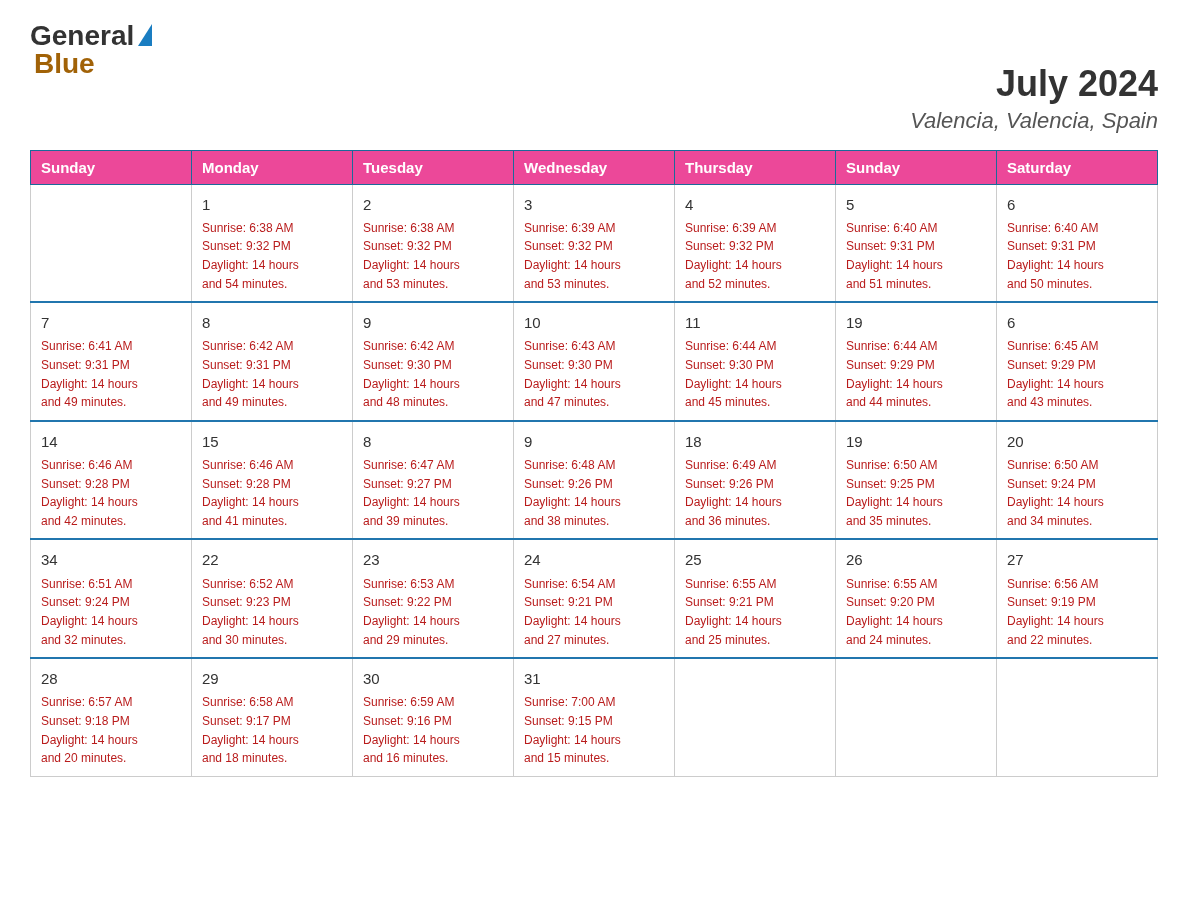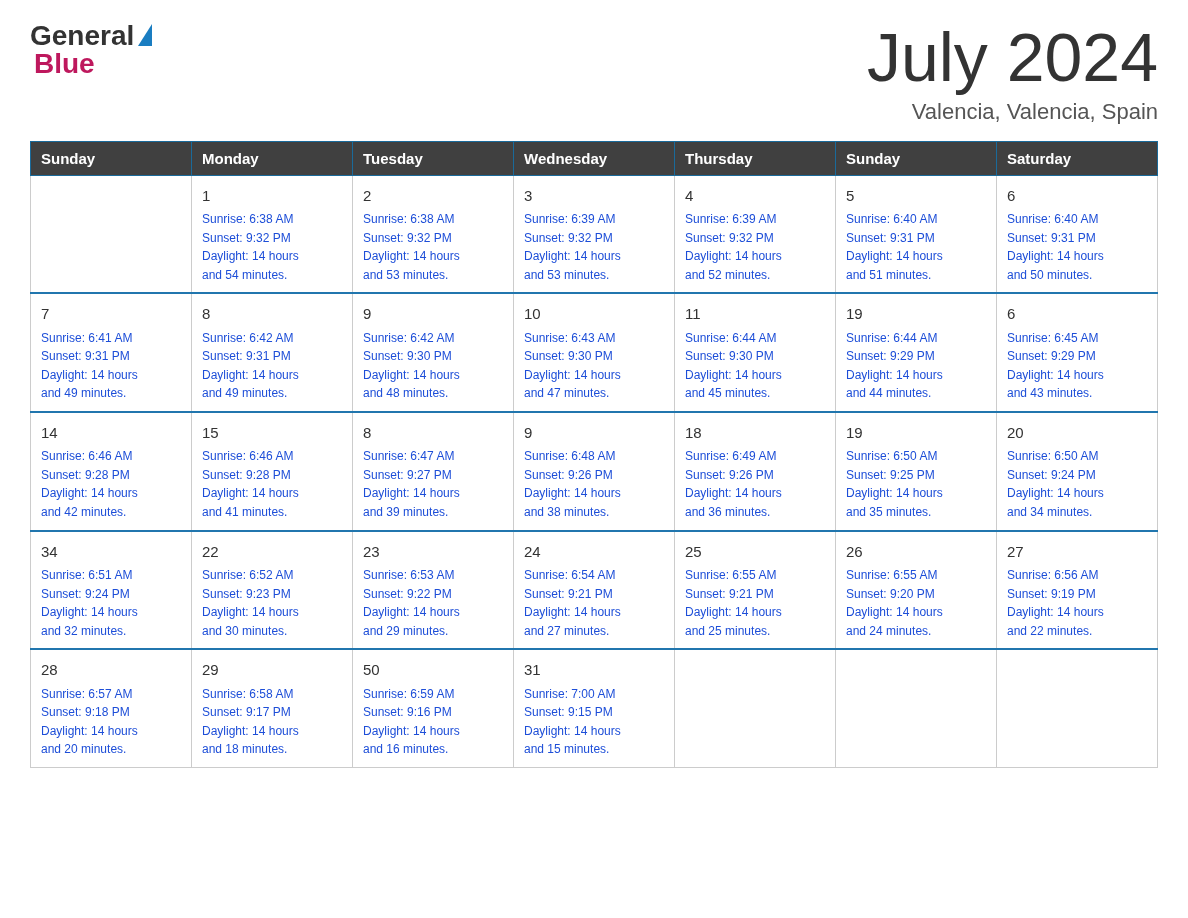--- a/index.html
+++ b/index.html
@@ -35,45 +35,47 @@
       width: 0;
       height: 0;
       border-left: 14px solid transparent;
       border-bottom: 22px solid #1a7dc1;
       margin-left: 4px;
       margin-bottom: 2px;
     }
     .logo-blue {
       font-size: 28px;
       font-weight: bold;
-      color: #be185d;
+      color: #a16207;
       margin-top: -4px;
       padding-left: 4px;
     }
     .title-block {
       text-align: right;
     }
     .month-year {
-      font-size: 68px;
-      font-weight: normal;
+      font-size: 36px;
+      font-weight: bold;
       color: #333;
       line-height: 1.1;
+      margin-top: 44px;
     }
     .location {
       font-size: 22px;
       color: #555;
       margin-top: 4px;
+      font-style: italic;
     }
     .calendar-table {
       width: 100%;
       border-collapse: collapse;
       border: 1px solid #aaa;
     }
     .calendar-table th {
-      background-color: #404040;
+      background-color: #ec4899;
       color: #fff;
       font-size: 15px;
       font-weight: bold;
       padding: 8px 10px;
       text-align: left;
       border: 1px solid #1a6a9a;
     }
     .calendar-table td {
       vertical-align: top;
       padding: 8px 10px;
@@ -85,21 +87,21 @@
       background: #fff;
     }
     .day-num {
       font-size: 15px;
       font-weight: normal;
       display: block;
       margin-bottom: 3px;
     }
     .day-info {
       font-size: 12px;
-      color: #1d4ed8;
+      color: #b91c1c;
       line-height: 1.55;
     }
     .empty-cell {
       background: #f9f9f9;
     }
     .row-divider td {
       border-top: 2px solid #2176ae;
     }
   </style>
 </head>
@@ -252,21 +254,21 @@
       <tr class="row-divider">
         <td>
           <span class="day-num">28</span>
           <div class="day-info">Sunrise: 6:57 AM<br>Sunset: 9:18 PM<br>Daylight: 14 hours<br>and 20 minutes.</div>
         </td>
         <td>
           <span class="day-num">29</span>
           <div class="day-info">Sunrise: 6:58 AM<br>Sunset: 9:17 PM<br>Daylight: 14 hours<br>and 18 minutes.</div>
         </td>
         <td>
-          <span class="day-num">50</span>
+          <span class="day-num">30</span>
           <div class="day-info">Sunrise: 6:59 AM<br>Sunset: 9:16 PM<br>Daylight: 14 hours<br>and 16 minutes.</div>
         </td>
         <td>
           <span class="day-num">31</span>
           <div class="day-info">Sunrise: 7:00 AM<br>Sunset: 9:15 PM<br>Daylight: 14 hours<br>and 15 minutes.</div>
         </td>
         <td class="empty-cell"></td>
         <td class="empty-cell"></td>
         <td class="empty-cell"></td>
       </tr>

